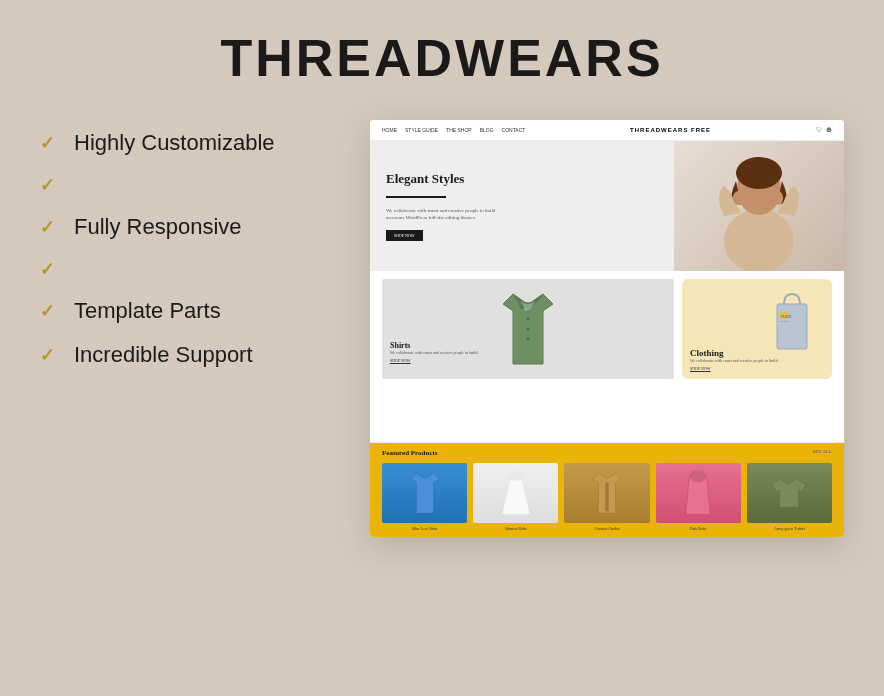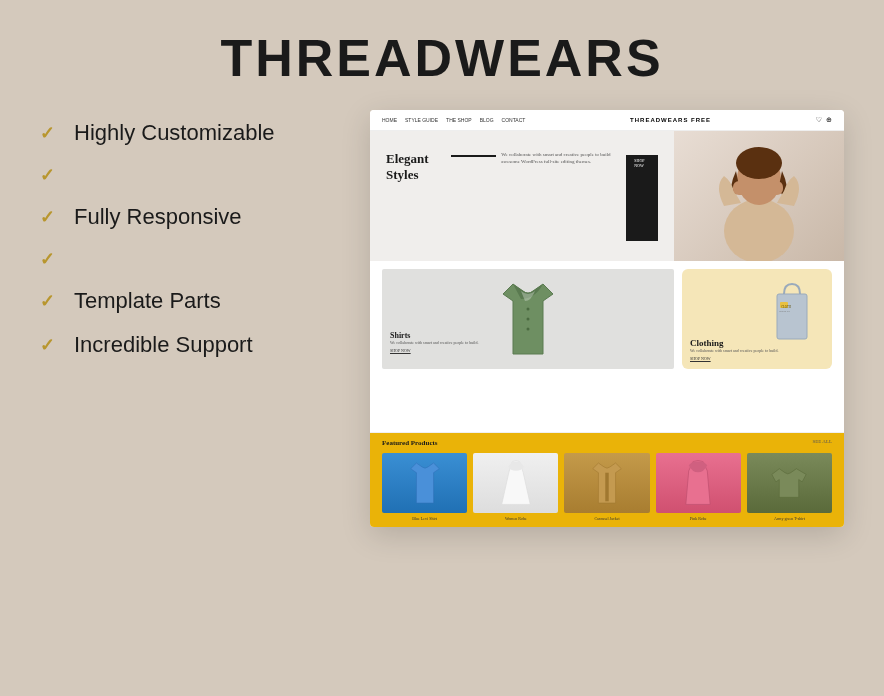--- a/index.html
+++ b/index.html
@@ -15,21 +15,21 @@
       overflow: hidden;
     }
 
     .page-title {
       font-size: 52px;
       font-weight: 900;
       letter-spacing: 3px;
       color: #1a1a1a;
       text-transform: uppercase;
       margin-top: 28px;
-      margin-bottom: 22px;
+      margin-bottom: 32px;
       font-family: Arial, sans-serif;
     }
 
     .main-content {
       display: flex;
       flex-direction: row;
       width: 100%;
       padding: 0 40px;
       gap: 30px;
       align-items: flex-start;
@@ -116,21 +116,21 @@
       align-items: stretch;
       height: 130px;
       position: relative;
       overflow: hidden;
     }
 
     .mock-hero-text {
       flex: 1;
       padding: 20px 16px;
       display: flex;
-      flex-direction: row;
+      flex-direction: column;
       justify-content: center;
       gap: 5px;
     }
 
     .mock-hero-title {
       font-size: 13px;
       font-weight: 600;
       color: #1a1a1a;
       font-family: Georgia, serif;
     }

